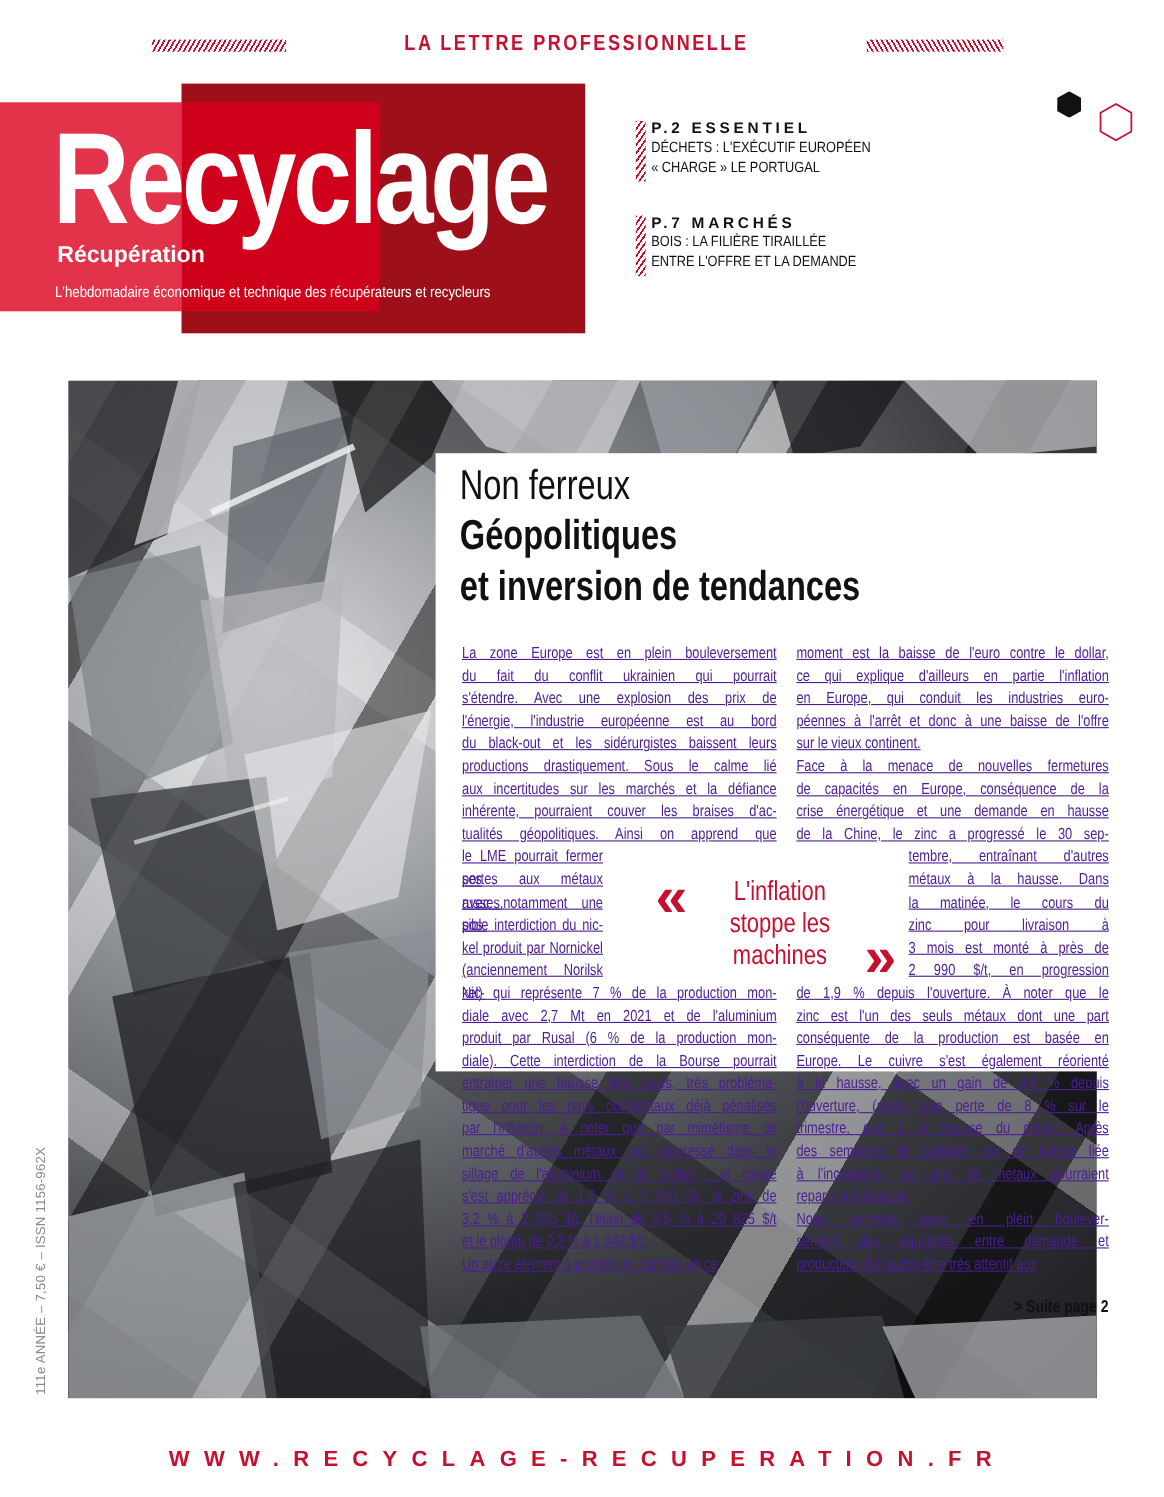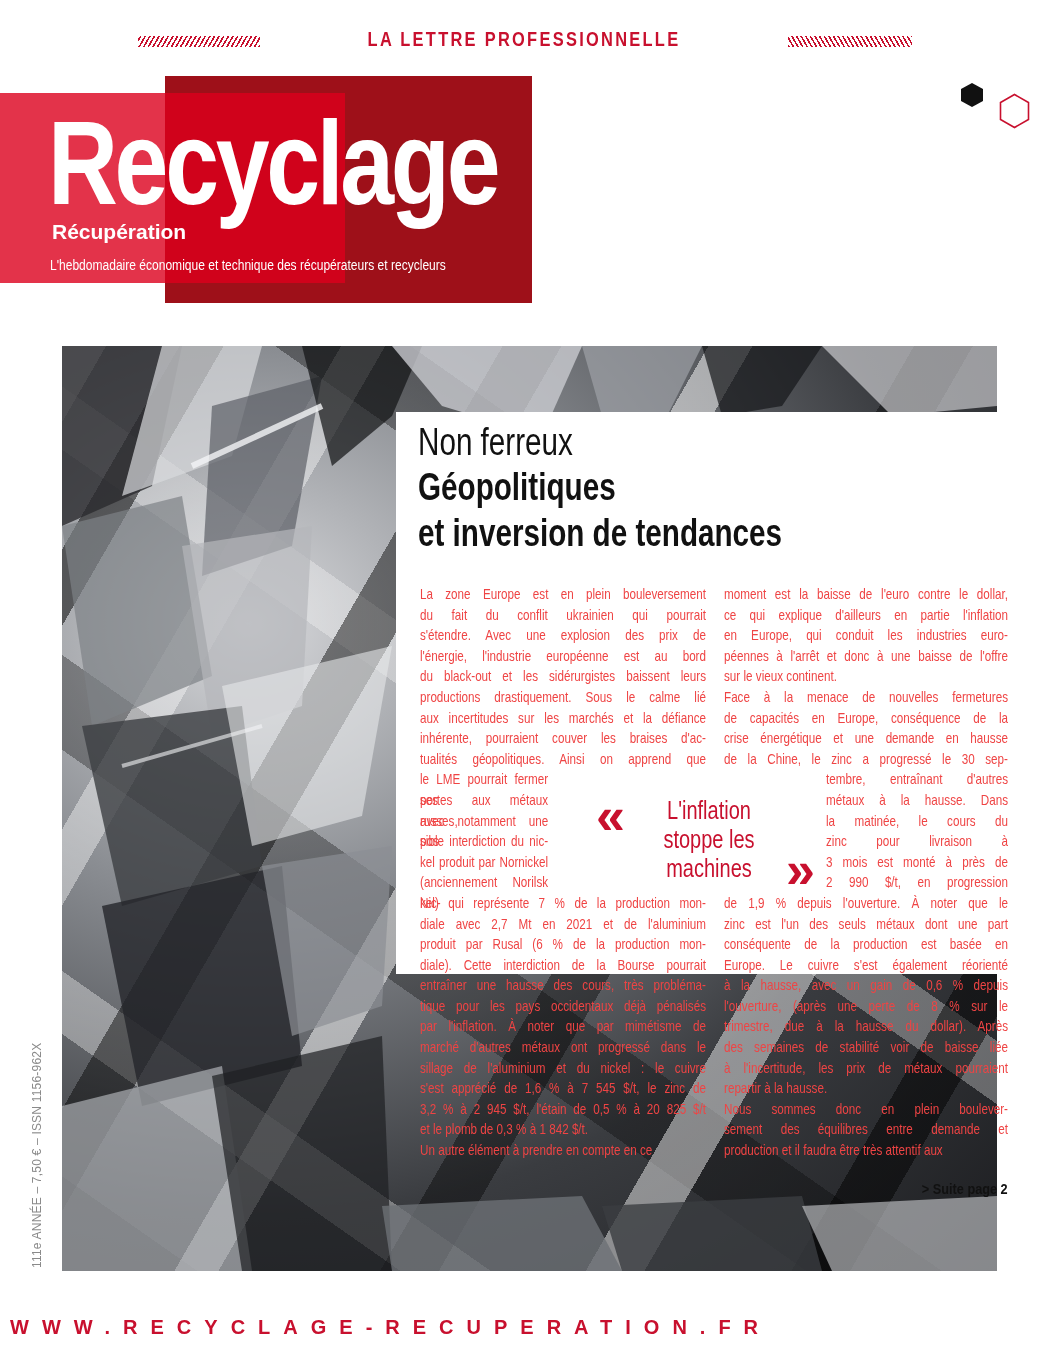--- a/index.html
+++ b/index.html
@@ -56,40 +56,40 @@
       radial-gradient(ellipse at 20% 30%, #d8d9dc 0, #8a8d92 30%, #3a3c40 65%, #1c1d20 100%);
   }
 
   
   .article { position: absolute; left: 396px; top: 412px; width: 630px; height: 562px; background: #ffffff; }
   .kicker { position: absolute; left: 22px; top: 8px; font-size: 38px; font-weight: normal; color: #111; line-height: 44px;
     transform: scaleX(0.78); transform-origin: left top; white-space: nowrap; }
   .headline { position: absolute; left: 22px; top: 52px; font-size: 38px; font-weight: bold; color: #111; line-height: 46px;
     transform: scaleX(0.78); transform-origin: left top; white-space: nowrap; }
 
-  .col { position: absolute; font-size: 14.6px; line-height: 20.6px; color: #ef4444; text-align: justify; }
+  .col { position: absolute; font-size: 14.6px; line-height: 20.6px; color: #4c1d95; text-align: justify; text-decoration: underline; }
   .col .ln { display: block; height: 20.6px; text-align-last: justify; text-align: justify; transform: scaleX(0.8); transform-origin: left top; width: 125%; }
   .col .ln.last { text-align-last: left; }
 
   .col-left { left: 24px; top: 172px; width: 286px; }
   .col-right { left: 328px; top: 172px; width: 284px; }
 
   .quote { position: absolute; left: 200px; top: 378px; width: 200px; height: 110px; }
   .quote .open { position: absolute; left: 0; top: 0; font-size: 52px; font-weight: bold; color: #c8102e; line-height: 52px; }
   .quote .close { position: absolute; left: 190px; top: 54px; font-size: 52px; font-weight: bold; color: #c8102e; line-height: 52px; }
   .quote .text { position: absolute; left: 38px; top: 6px; width: 150px; text-align: center; font-size: 25px; line-height: 29px; color: #c8102e;
     transform: scaleX(0.8); transform-origin: center top; }
   .suite { position: absolute; right: 18px; top: 768px; font-weight: bold; font-size: 15.5px; color: #111; transform: scaleX(0.82); transform-origin: right top; white-space: nowrap; }
 
   
   .side-text { position: absolute; left: 30px; top: 1268px; transform: rotate(-90deg); transform-origin: left top;
     font-size: 12px; color: #8a8a8a; white-space: nowrap; letter-spacing: 0.2px; }
 
   
-  .footer-url { position: absolute; left: 0; top: 1316px; width: 1058px; 
+  .footer-url { position: absolute; left: 0; top: 1316px; width: 1058px; text-align: center;
     font-weight: bold; font-size: 20px; letter-spacing: 13px; color: #c8102e; padding-left: 10px; white-space: nowrap; }
 </style>
 </head>
 <body>
 
 <div class="top-banner">
   <div class="hatch left"></div>
   <div class="tagline">LA LETTRE PROFESSIONNELLE</div>
   <div class="hatch right"></div>
 </div>
@@ -97,20 +97,32 @@
 <div class="logo">
   <div class="blk-dark"></div>
   <div class="blk-light"></div>
   <div class="blk-mid"></div>
   <div class="title">Recyclage</div>
   <div class="subtitle">Récupération</div>
   <div class="desc">L'hebdomadaire économique et technique des récupérateurs et recycleurs</div>
 </div>
 
 <div class="teasers">
+  <div class="teaser">
+    <div class="bar"></div>
+    <div class="head">P.2 ESSENTIEL</div>
+    <div class="line">DÉCHETS : L'EXÉCUTIF EUROPÉEN</div>
+    <div class="line">« CHARGE » LE PORTUGAL</div>
+  </div>
+  <div class="teaser">
+    <div class="bar"></div>
+    <div class="head">P.7 MARCHÉS</div>
+    <div class="line">BOIS : LA FILIÈRE TIRAILLÉE</div>
+    <div class="line">ENTRE L'OFFRE ET LA DEMANDE</div>
+  </div>
 </div>
 
 <div class="badge">
   <div class="hex-small"></div>
   <svg class="hex-outline" viewBox="0 0 31 36">
     <polygon points="15.5,1.5 29.5,9.5 29.5,26.5 15.5,34.5 1.5,26.5 1.5,9.5" fill="none" stroke="#c8102e" stroke-width="1.6"></polygon>
   </svg>
 </div>
 
 <div class="photo">

